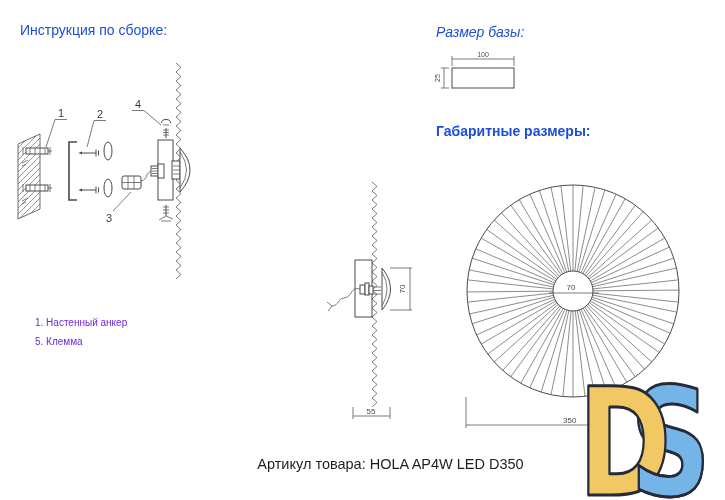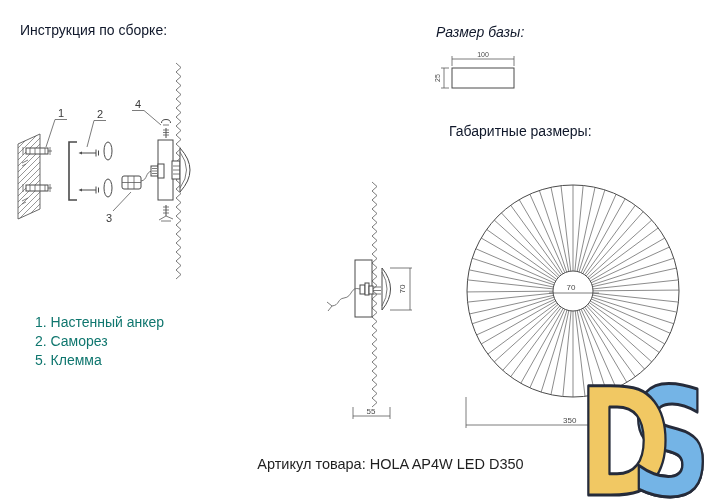--- a/index.html
+++ b/index.html
@@ -1,40 +1,40 @@
 <!DOCTYPE html>
 <html><head>
 <meta charset="utf-8">
 <style>
   html,body{margin:0;padding:0;background:#fff;}
   #page{position:relative;width:725px;height:500px;background:#fff;overflow:hidden;
         font-family:"Liberation Sans",sans-serif;color:#1a1a1a;}
   .abs{position:absolute;}
-  .title{font-size:14px;color:#0f172a;}
-  .parts{font-size:14px;line-height:19px;color:#0f766e;}
+  .title{font-size:14px;color:#1d4ed8;}
+  .parts{font-size:10px;line-height:19px;color:#6d28d9;}
   .article{width:100%;text-align:center;font-size:14.5px;color:#1f1f1f;}
   svg{display:block;}
   svg .ln{stroke:#4a4a4a;stroke-width:1;fill:none;}
   svg .thin{stroke:#5a5a5a;stroke-width:0.8;fill:none;}
   svg .fil{fill:#ffffff;stroke:#4a4a4a;stroke-width:1;}
   svg .dim{font-family:"Liberation Sans",sans-serif;font-size:8px;fill:#4a4a4a;}
   svg .dimS{font-family:"Liberation Sans",sans-serif;font-size:7px;fill:#4a4a4a;}
   svg .callout{font-family:"Liberation Sans",sans-serif;font-size:11px;fill:#3a3a3a;}
   #fan-spokes line{stroke:#5a5a5a;stroke-width:0.7;}
   .logo-letter{font-family:"DejaVu Sans",sans-serif;font-weight:bold;font-size:150px;
                stroke-linejoin:round;}
 </style>
 </head>
 <body>
 
 <div id="page">
 
   <div class="abs title" style="left:20px;top:22px;">Инструкция по сборке:</div>
   <div class="abs title" style="left:436px;top:24px;font-style:italic;">Размер базы:</div>
-  <div class="abs title" style="left:449px;top:123px;">Габаритные размеры:</div>
+  <div class="abs title" style="left:436px;top:123px;font-weight:bold;">Габаритные размеры:</div>
 
   <svg class="abs" style="left:10px;top:60px;" width="200" height="230" viewBox="0 0 200 230">
     <defs>
       <pattern id="hatch" width="6" height="6" patternUnits="userSpaceOnUse">
         <path d="M0,6 L6,0 M-1.5,1.5 L1.5,-1.5 M4.5,7.5 L7.5,4.5" stroke="#6a6a6a" stroke-width="0.7"></path>
       </pattern>
     </defs>
 
     <path class="thin" d="M166,3 l5,4.5 l-5,4.5 l5,4.5 l-5,4.5 l5,4.5 l-5,4.5 l5,4.5 l-5,4.5 l5,4.5 l-5,4.5 l5,4.5 l-5,4.5 l5,4.5 l-5,4.5 l5,4.5 l-5,4.5 l5,4.5 l-5,4.5 l5,4.5 l-5,4.5 l5,4.5 l-5,4.5 l5,4.5 l-5,4.5 l5,4.5 l-5,4.5 l5,4.5 l-5,4.5 l5,4.5 l-5,4.5 l5,4.5 l-5,4.5 l5,4.5 l-5,4.5 l5,4.5 l-5,4.5 l5,4.5 l-5,4.5 l5,4.5 l-5,4.5 l5,4.5 l-5,4.5 l5,4.5 l-5,4.5 l5,4.5 l-5,4.5 l5,4.5 l-5,4.5"></path>
 
@@ -113,21 +113,20 @@
       <path class="thin" d="M122,50.5 h12 M134,50.5 L151,65"></path>
     </g>
     <g>
       <text class="callout" x="99" y="162" text-anchor="middle">3</text>
       <path class="thin" d="M103,151 L121,132"></path>
     </g>
   </svg>
 
   <div class="abs parts" style="left:35px;top:313px;">
     <div>1. Настенный анкер</div>
-    <div>2. Саморез</div>
     <div>5. Клемма</div>
   </div>
 
   <svg class="abs" style="left:430px;top:48px;" width="100" height="55" viewBox="0 0 100 55">
     <rect class="fil" x="22" y="20" width="62" height="20"></rect>
     <path class="thin" d="M22,18 v-10 M84,18 v-10 M22,11 h62"></path>
     <text class="dimS" x="53" y="9" text-anchor="middle">100</text>
     <path class="thin" d="M11,20 h8 M11,40 h8 M14,20 v20"></path>
     <text class="dimS" x="10" y="30" text-anchor="middle" transform="rotate(-90 10 30)">25</text>
   </svg>

